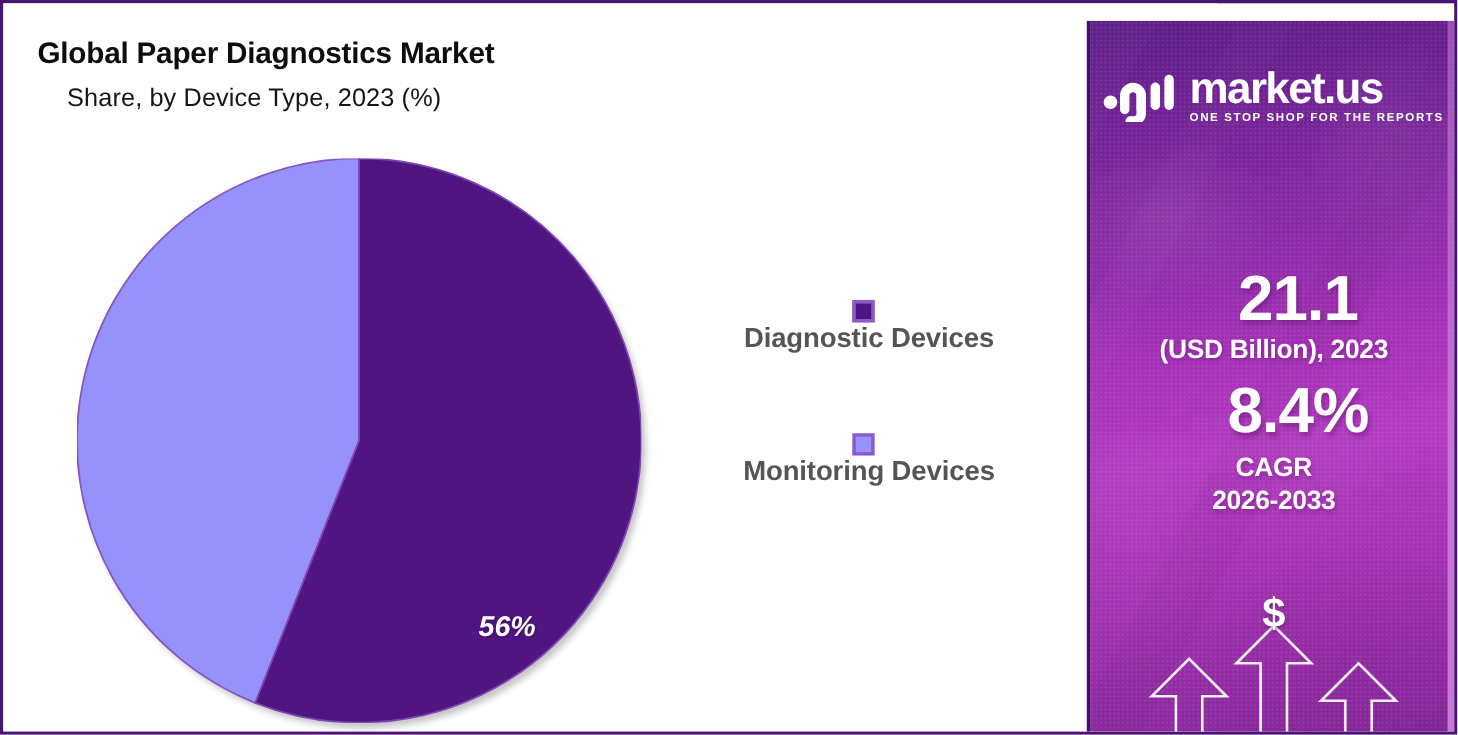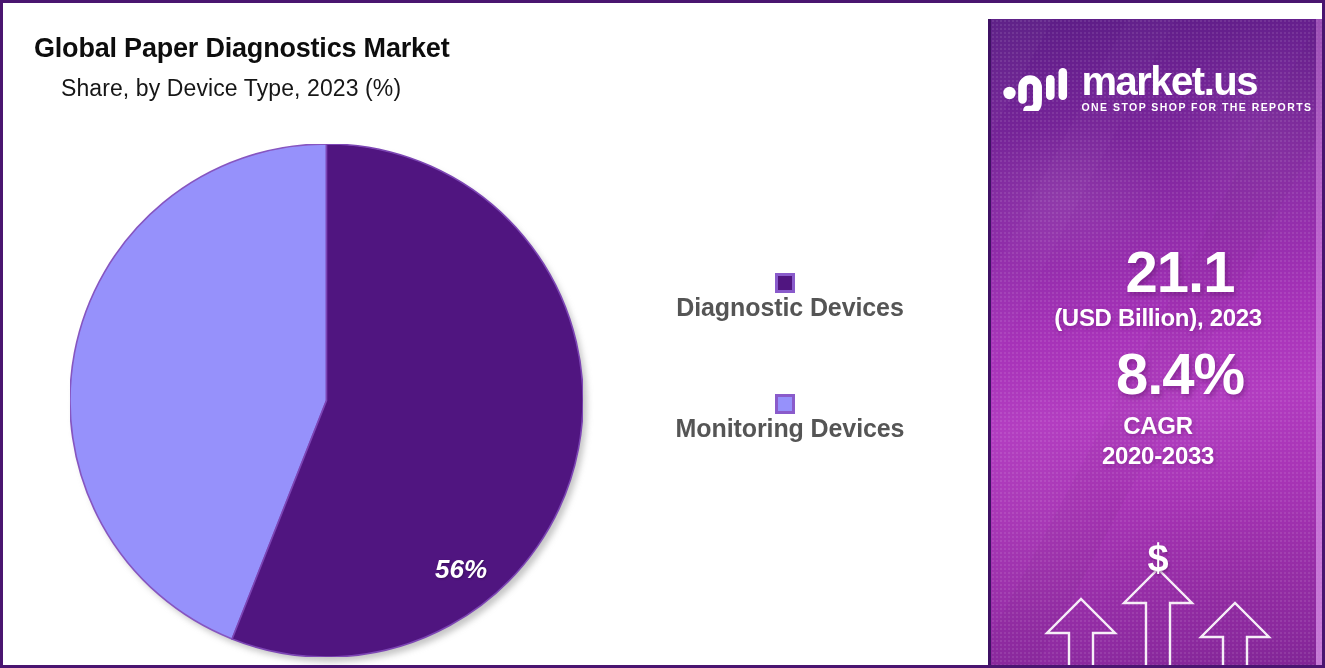--- a/index.html
+++ b/index.html
@@ -281,21 +281,21 @@
     </div>
 
     <div id="brand-stats">
       <div class="stat-big">21.1</div>
       <div id="stat-market-size">
         <div class="stat-caption">(USD Billion), 2023</div>
       </div>
       <div class="stat-big" id="stat-cagr-value">8.4%</div>
       <div id="stat-cagr-caption">
         <div class="stat-caption">CAGR</div>
-        <div class="stat-caption">2020-2033</div>
+        <div class="stat-caption">2026-2033</div>
       </div>
     </div>
 
     <div id="brand-arrows">
       <div id="dollar-sign">$</div>
       <svg width="334" height="160" viewBox="0 0 334 160">
         <g fill="none" stroke="#ffffff" stroke-width="2.4" opacity="0.92">
           <path d="M78 160 V112 H56 L90 78 L124 112 H102 V160"></path>
           <path d="M155 160 V82 H133 L167 48 L201 82 H179 V160"></path>
           <path d="M232 160 V116 H210 L244 82 L278 116 H256 V160"></path>

